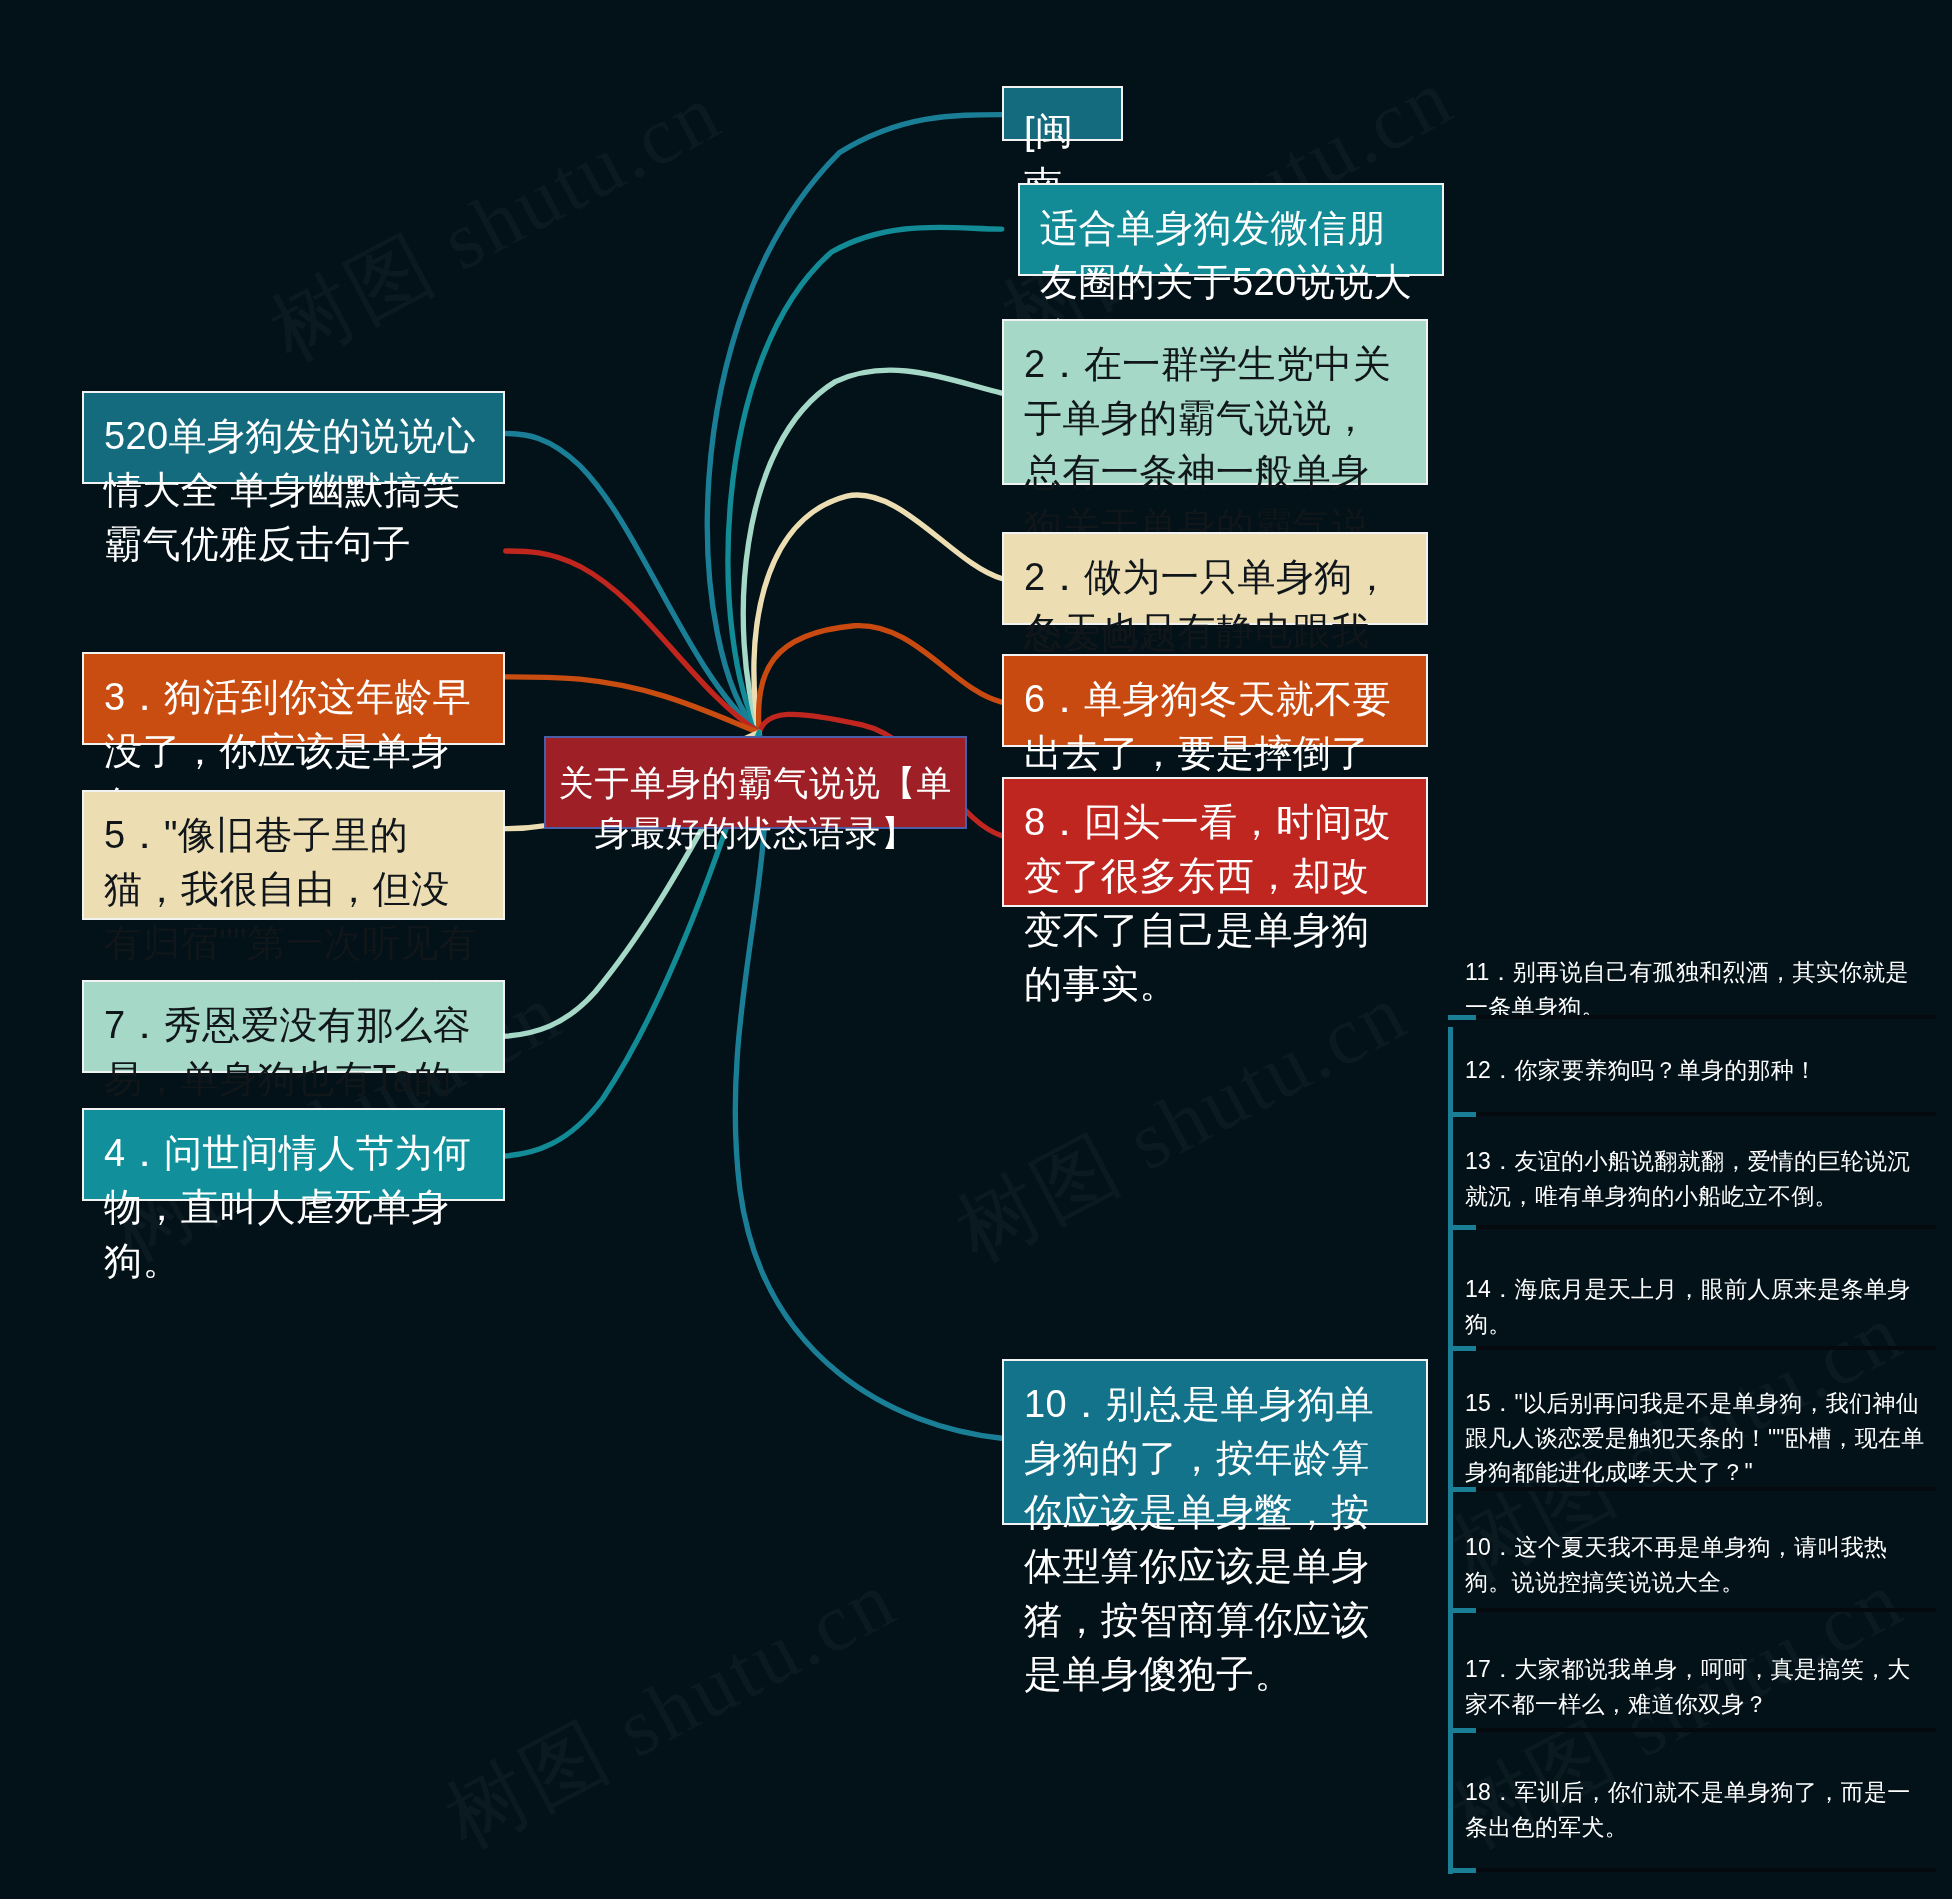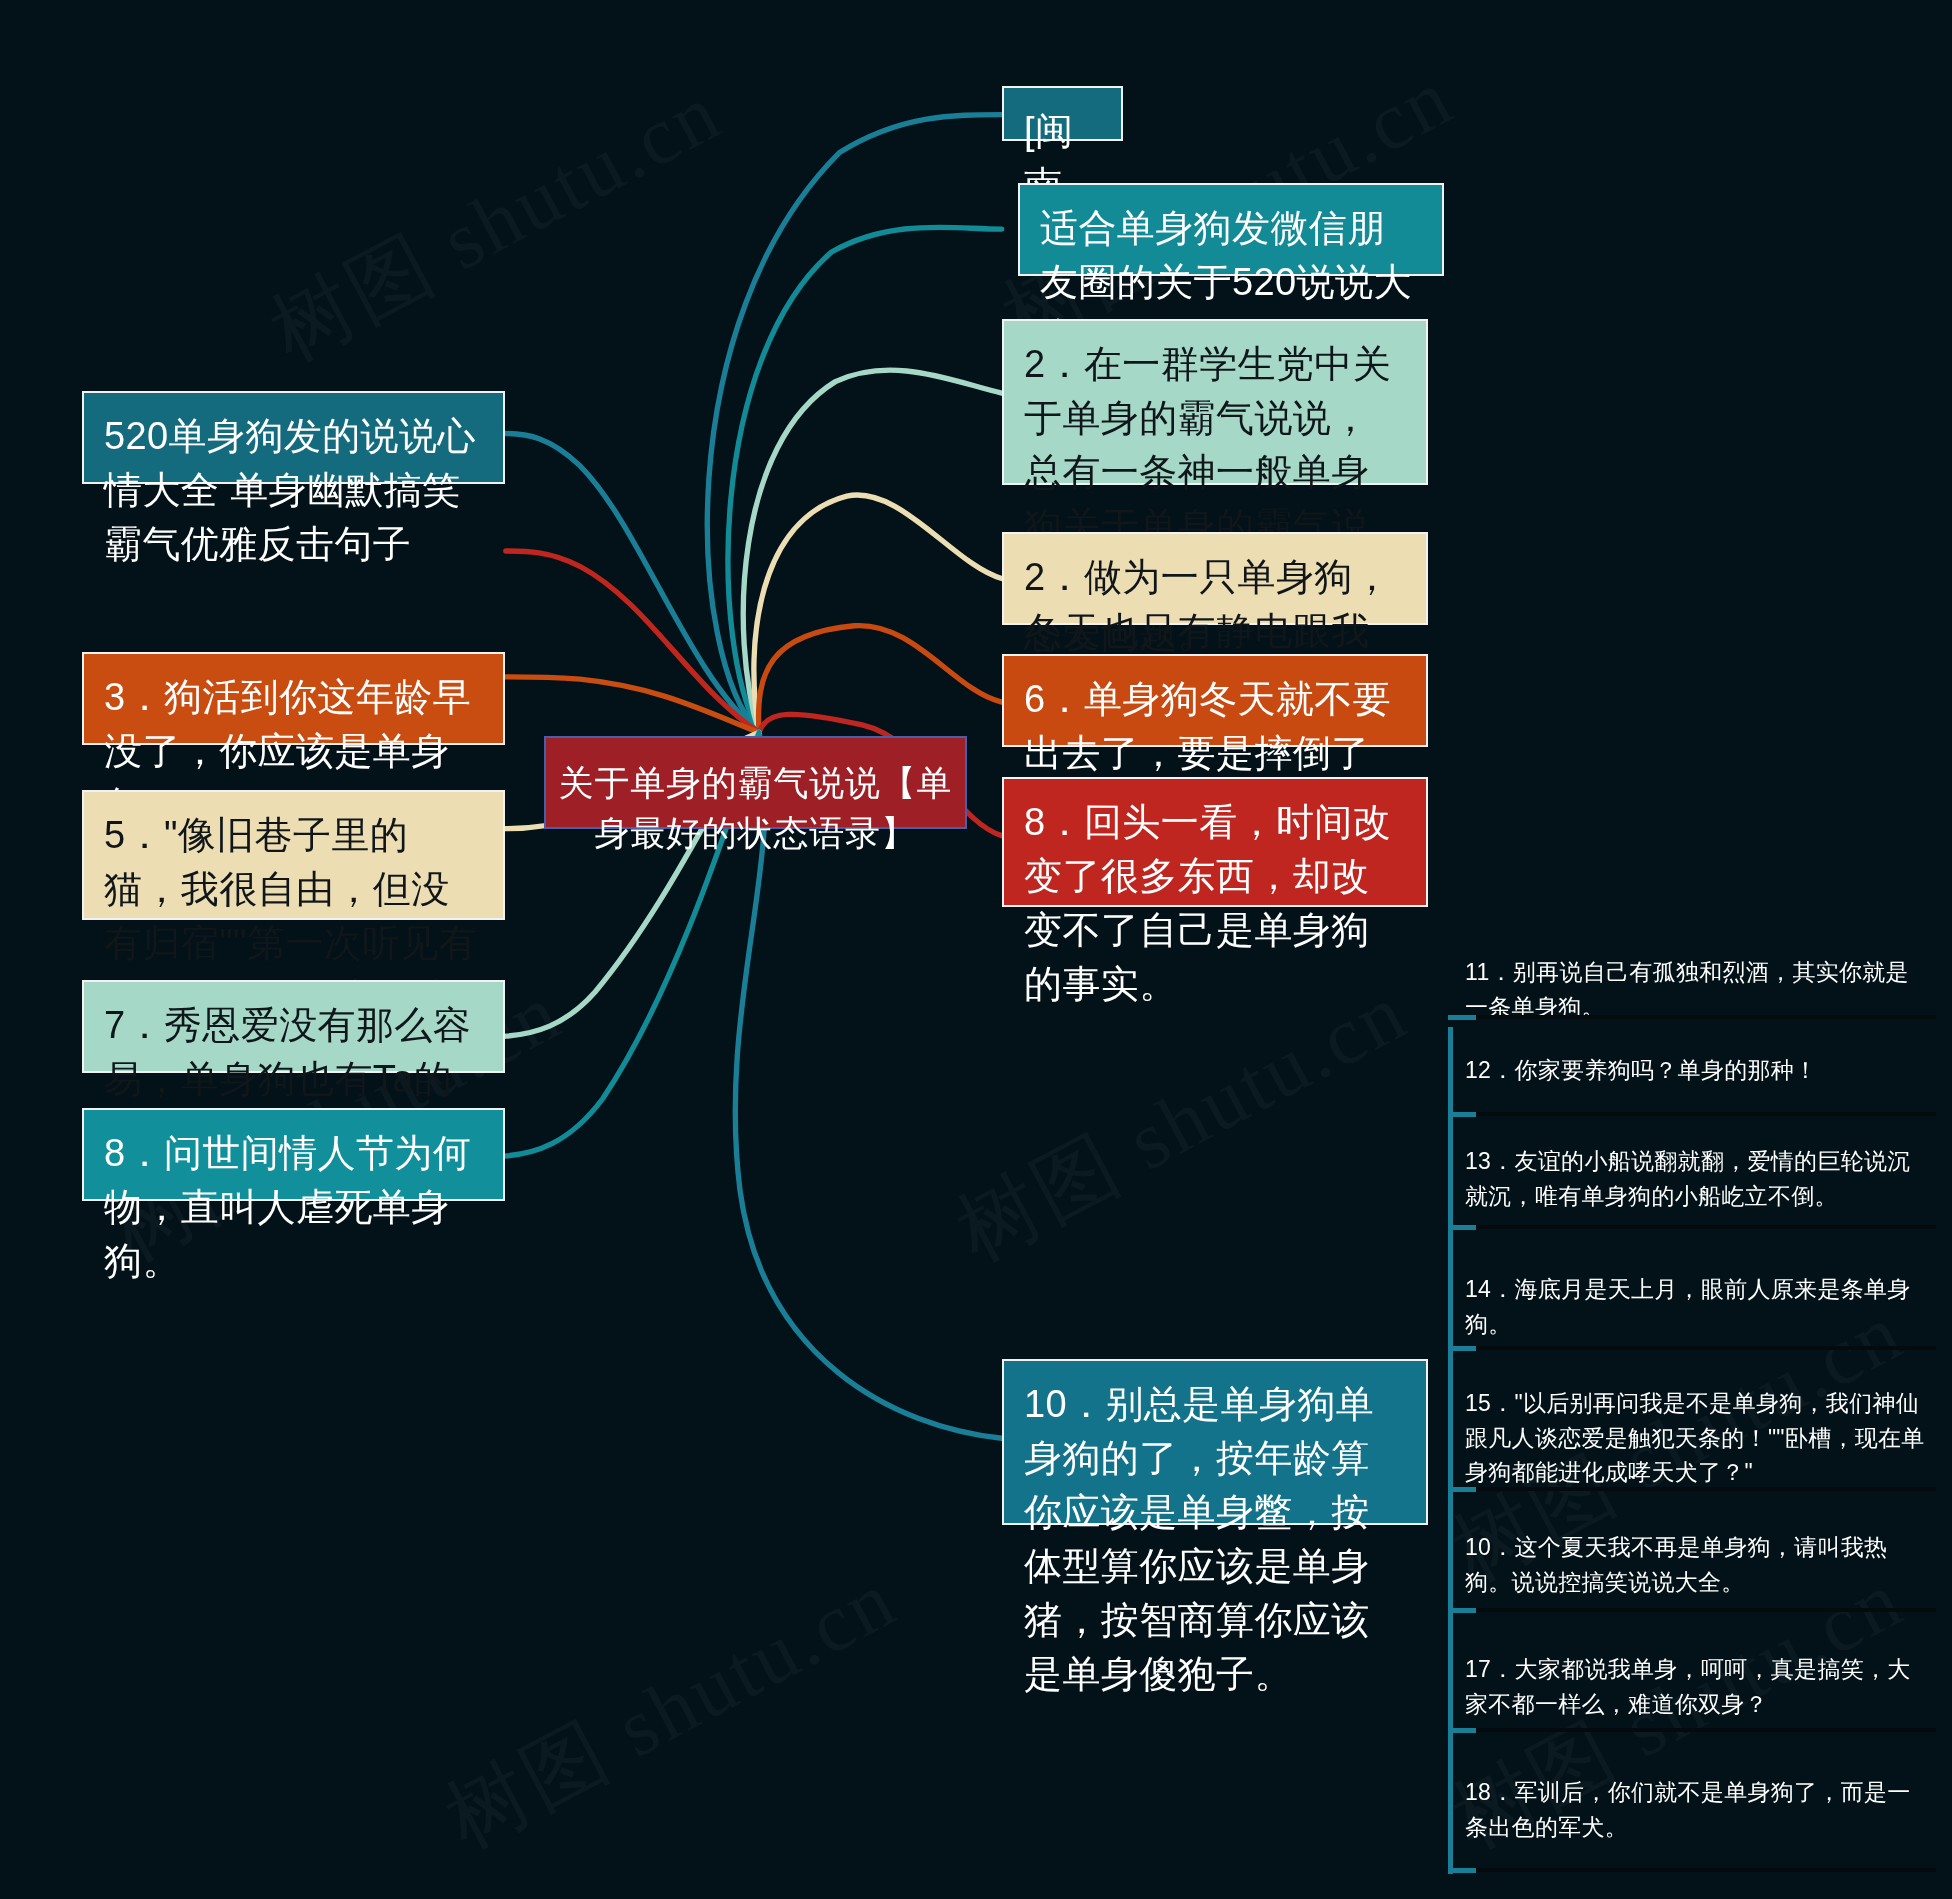--- a/index.html
+++ b/index.html
@@ -132,21 +132,21 @@
 
   <div class="node light-text" style="left:82px; top:391px; width:423px; height:93px; background:#156b7e;">520单身狗发的说说心情大全 单身幽默搞笑霸气优雅反击句子</div>
 
 
   <div class="node light-text" style="left:82px; top:652px; width:423px; height:93px; background:#c94d11;">3．狗活到你这年龄早没了，你应该是单身龟。</div>
 
   <div class="node dark-text" style="left:82px; top:790px; width:423px; height:130px; background:#ecddb2;">5．"像旧巷子里的猫，我很自由，但没有归宿""第一次听见有人将单身说得这么清新脱俗"</div>
 
   <div class="node dark-text" style="left:82px; top:980px; width:423px; height:93px; background:#a5d8c6;">7．秀恩爱没有那么容易，单身狗也有Ta的脾气。</div>
 
-  <div class="node light-text" style="left:82px; top:1108px; width:423px; height:93px; background:#11909b;">8．问世间情人节为何物，直叫人虐死单身狗。</div>
+  <div class="node light-text" style="left:82px; top:1108px; width:423px; height:93px; background:#11909b;">4．问世间情人节为何物，直叫人虐死单身狗。</div>
 
   <div id="bullets" style="left:1448px; top:958px; width:488px; height:915px;">
 
     <div id="bullet-spine" style="left:0px; top:69px; height:847px;"></div>
 
     <div class="blt" style="left:0px; top:-7.6px; width:488px; height:76px;">
       <div class="txt" style="top:4.6px;">11．别再说自己有孤独和烈酒，其实你就是一条单身狗。</div>
     </div>
 
     <div class="blt" style="left:0px; top:57px; width:488px; height:107px;">

